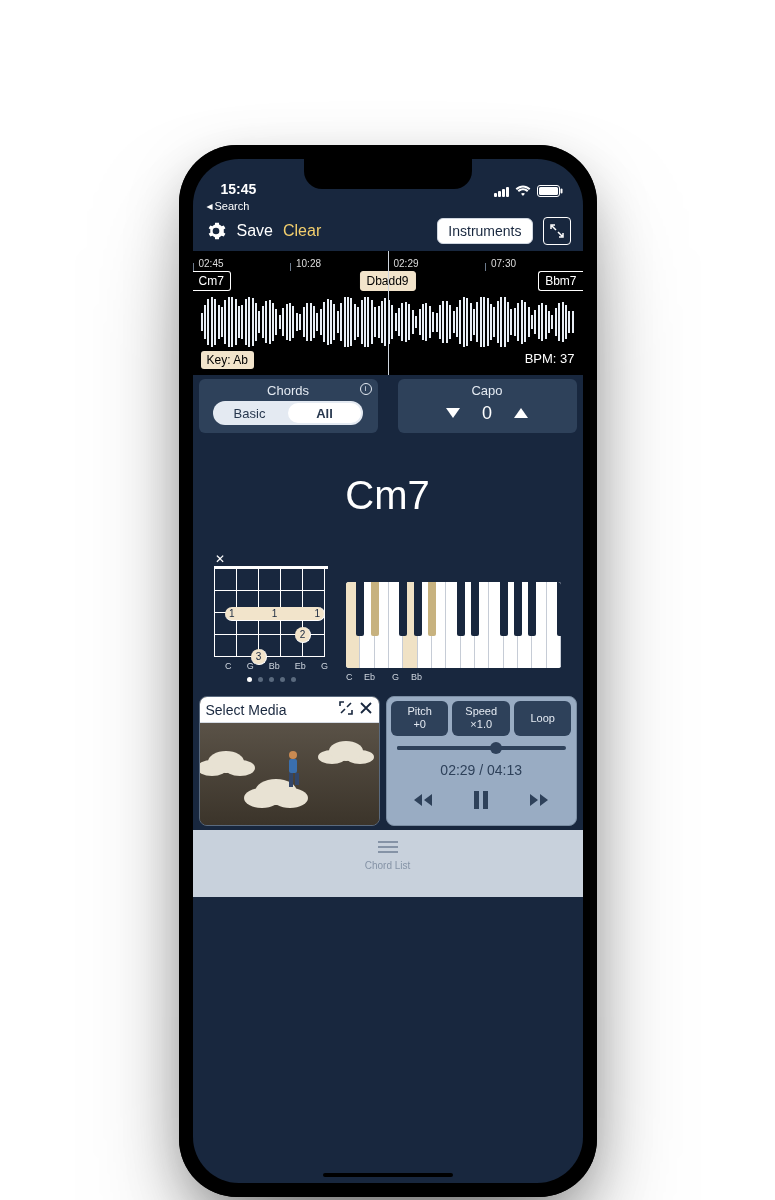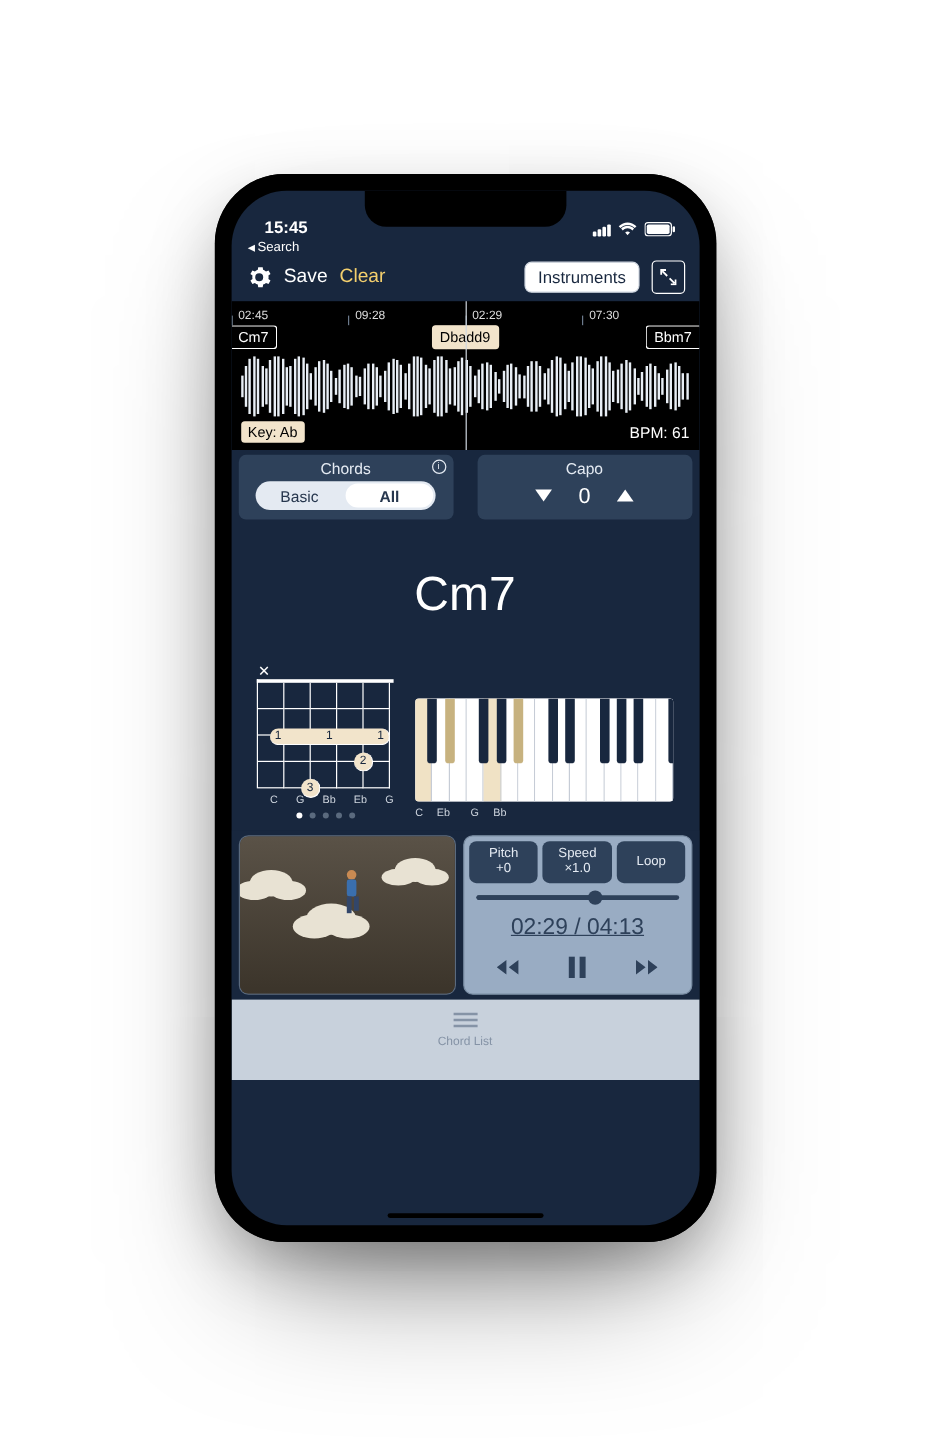--- a/index.html
+++ b/index.html
@@ -12,21 +12,21 @@
     overflow: hidden;
   }
 
   
   .phone {
     position: absolute;
     left: 50%;
     top: 145px;
     transform: translateX(-50%);
     width: 418px;
-    height: 890px;
+    height: 1052px;
     background: #000;
     border-radius: 58px;
     padding: 14px;
     box-shadow:
       0 60px 120px -40px rgba(0,0,0,0.50),
       0 20px 60px -10px rgba(0,0,0,0.35),
       0 0 0 3px rgba(0,0,0,0.9) inset;
   }
   .screen {
     width: 100%;
@@ -178,21 +178,20 @@
   .playhead {
     position: absolute;
     top: 0; bottom: 0;
     width: 1px;
     background: #cfd6df;
     left: 50%;
   }
   .info-row {
     display: flex;
     justify-content: space-between;
-    align-items: center;
     padding: 0 8px 6px 8px;
     font-size: 12px;
     gap: 24px;
   }
   .key-chip {
     background: #f2e4cb;
     color: #000;
     border-radius: 3px;
     padding: 2px 6px;
     font-size: 12px;
@@ -477,23 +476,22 @@
     position: absolute;
     top: 50%;
     width: 12px; height: 12px;
     background: #2e415a;
     border-radius: 50%;
     transform: translate(-50%, -50%);
   }
   .time-label {
     text-align: center;
     color: #2e415a;
-    font-size: 19px;
+    font-size: 14px;
     padding: 6px 0 2px 0;
-    text-decoration: underline;
   }
   .transport {
     display: flex;
     justify-content: space-around;
     align-items: center;
     color: #2e415a;
     padding: 2px 6px 6px 6px;
   }
   .tbtn { width: 28px; height: 24px; display: flex; align-items: center; justify-content: center; }
 
@@ -564,21 +562,21 @@
       <div class="expand-btn">
         <svg width="14" height="14" viewBox="0 0 14 14">
           <path d="M1 5V1h4M13 9v4H9M2 2l4 4M12 12 8 8" stroke="#fff" stroke-width="1.5" fill="none"></path>
         </svg>
       </div>
     </div>
 
     <div class="timeline-block">
       <div class="tick-row">
         <div class="tick">02:45</div>
-        <div class="tick">09:28</div>
+        <div class="tick">10:28</div>
         <div class="tick">02:29</div>
         <div class="tick">07:30</div>
       </div>
       <div class="chord-row">
         <div class="chord-chip" style="left:0; border-left:none; border-top-left-radius:0; border-bottom-left-radius:0;">Cm7</div>
         <div class="chord-chip active" style="left:50%; transform:translateX(-50%);">Dbadd9</div>
         <div class="chord-chip" style="right:0; border-right:none; border-top-right-radius:0; border-bottom-right-radius:0;">Bbm7</div>
       </div>
       <div class="wave-row" id="waverow">
           <div class="bar" style="height: 18px;"></div>
@@ -688,21 +686,21 @@
           <div class="bar" style="height: 27.6103px;"></div>
           <div class="bar" style="height: 37.3807px;"></div>
           <div class="bar" style="height: 39.6439px;"></div>
           <div class="bar" style="height: 33.9527px;"></div>
           <div class="bar" style="height: 22.2518px;"></div>
           <div class="bar" style="height: 22.678px;"></div>
         </div>
       <div class="playhead"></div>
       <div class="info-row">
         <div class="key-chip">Key: Ab</div>
-        <div class="bpm-text">BPM: 61</div>
+        <div class="bpm-text">BPM: 37</div>
       </div>
     </div>
 
     <div class="control-row">
       <div class="panel">
         <div class="title">Chords</div>
         <div class="info-dot">i</div>
         <div class="seg">
           <div>Basic</div>
           <div class="on">All</div>
@@ -807,20 +805,34 @@
           <span>C</span>
           <span style="margin-left:4px;">Eb</span>
           <span style="margin-left:14px;">G</span>
           <span style="margin-left:5px;">Bb</span>
         </div>
       </div>
     </div>
 
     <div class="media-block">
       <div class="media-pane">
+        <div class="media-header">
+          <span>Select Media</span>
+          <span class="sp"></span>
+          <span>
+            <svg width="14" height="14" viewBox="0 0 14 14">
+              <path d="M1 5V1h4M13 9v4H9M2 12l4-4M12 2 8 6" stroke="#18273e" stroke-width="1.6" fill="none"></path>
+            </svg>
+          </span>
+          <span>
+            <svg width="14" height="14" viewBox="0 0 14 14">
+              <path d="M2 2l10 10M12 2 2 12" stroke="#18273e" stroke-width="1.8"></path>
+            </svg>
+          </span>
+        </div>
         <div class="video-thumb">
           <div class="cloud" style="width:36px;height:22px;left:8px;top:28px;"></div>
           <div class="cloud" style="width:42px;height:26px;left:55px;top:56px;"></div>
           <div class="cloud" style="width:34px;height:20px;right:16px;top:18px;"></div>
 
           <svg width="34" height="44" style="position:absolute;left:76px;top:26px;" viewBox="0 0 34 44">
             <circle cx="17" cy="6" r="4" fill="#c98a52"></circle>
             <rect x="13" y="10" width="8" height="14" rx="2" fill="#3a6fae"></rect>
             <rect x="13" y="24" width="4" height="14" fill="#32466a"></rect>
             <rect x="19" y="24" width="4" height="12" fill="#32466a"></rect>

